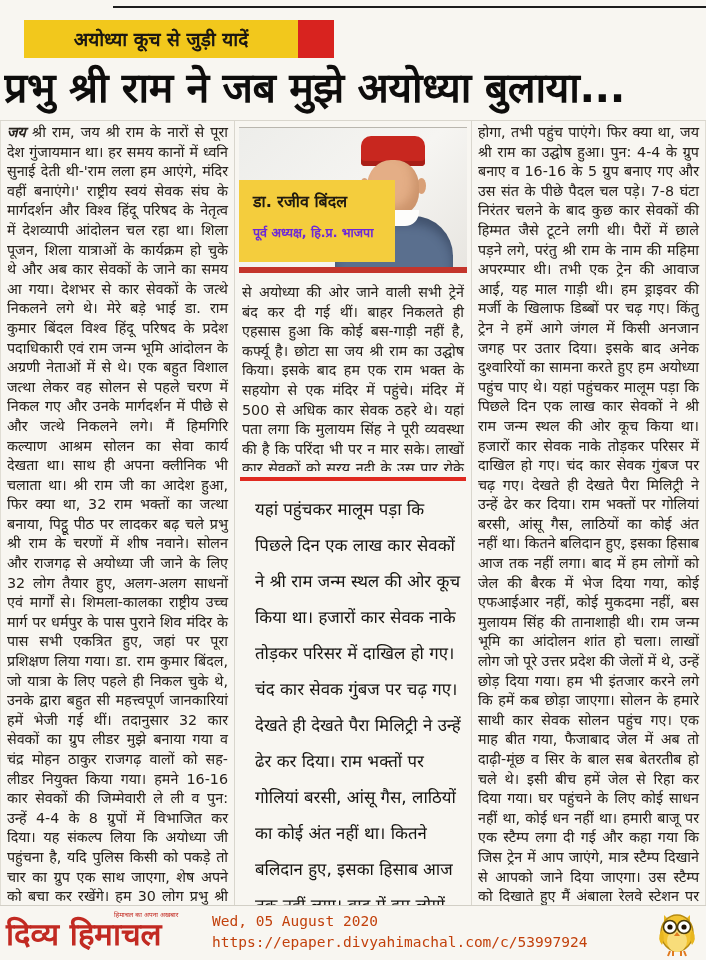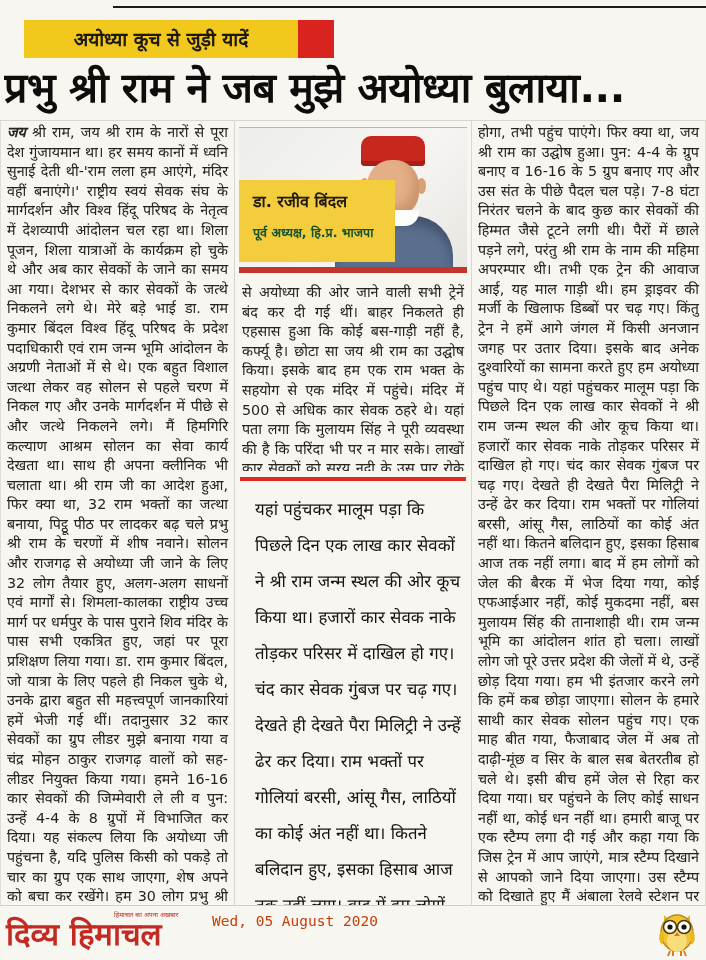--- a/index.html
+++ b/index.html
@@ -81,21 +81,21 @@
     background:#5a6f8e;
     border-radius:40px 40px 0 0;
     box-shadow:inset 0 8px 10px rgba(20,30,50,.35);
   }
   .author-label {
     position:absolute; left:0; top:52px; width:156px; height:82px;
     background:#f4cd3d;
     padding:10px 8px 6px 14px;
   }
   .author-name { font-size:16px; font-weight:800; color:#201a10; margin-bottom:12px; }
-  .author-role { font-size:12.5px; font-weight:700; color:#14532d; }
+  .author-role { font-size:12.5px; font-weight:700; color:#6d28d9; }
   .author-redbar {
     position:absolute; left:0; right:0; bottom:0; height:6px; background:#c4352c;
   }
 
   .mid-text {
     padding:2px 7px 0 7px;
     font-size:14.3px; line-height:19.6px; text-align:justify;
     height:190px; overflow:hidden;
   }
   .mid-divider {
@@ -177,20 +177,21 @@
 
   </div>
 
   <div class="footer">
     <div class="logo-wrap">
       <span class="logo-text">दिव्य हिमाचल</span>
       <span class="logo-tagline">हिमाचल का अपना अखबार</span>
     </div>
     <div class="stamp">
       <div>Wed, 05 August 2020</div>
+      <div>https://epaper.divyahimachal.com/c/53997924</div>
     </div>
     <svg class="owl" width="42" height="48" viewBox="0 0 42 48">
       <path d="M8 6 L14 12 L8 14 Z" fill="#e8b61e"></path>
       <path d="M34 6 L28 12 L34 14 Z" fill="#e8b61e"></path>
       <ellipse cx="21" cy="24" rx="16" ry="18" fill="#f2c330" stroke="#b58a12" stroke-width="1.5"></ellipse>
       <ellipse cx="21" cy="32" rx="10" ry="11" fill="#f8dd7a"></ellipse>
       <circle cx="14" cy="18" r="6.5" fill="#ffffff" stroke="#4a3a08" stroke-width="1.5"></circle>
       <circle cx="28" cy="18" r="6.5" fill="#ffffff" stroke="#4a3a08" stroke-width="1.5"></circle>
       <circle cx="14" cy="18" r="2.6" fill="#1d1206"></circle>
       <circle cx="28" cy="18" r="2.6" fill="#1d1206"></circle>

